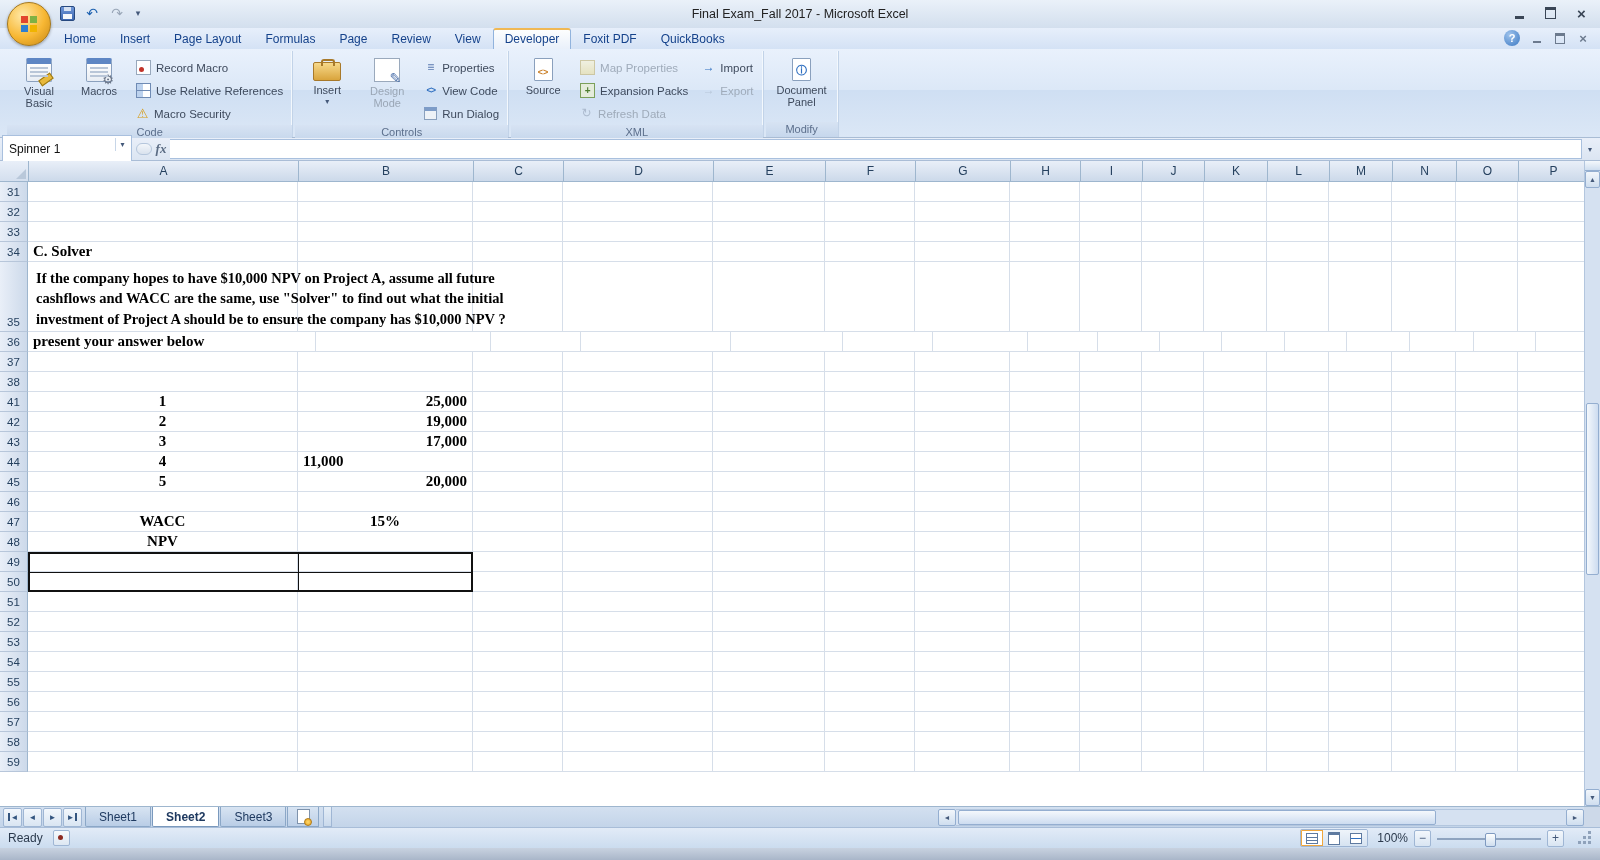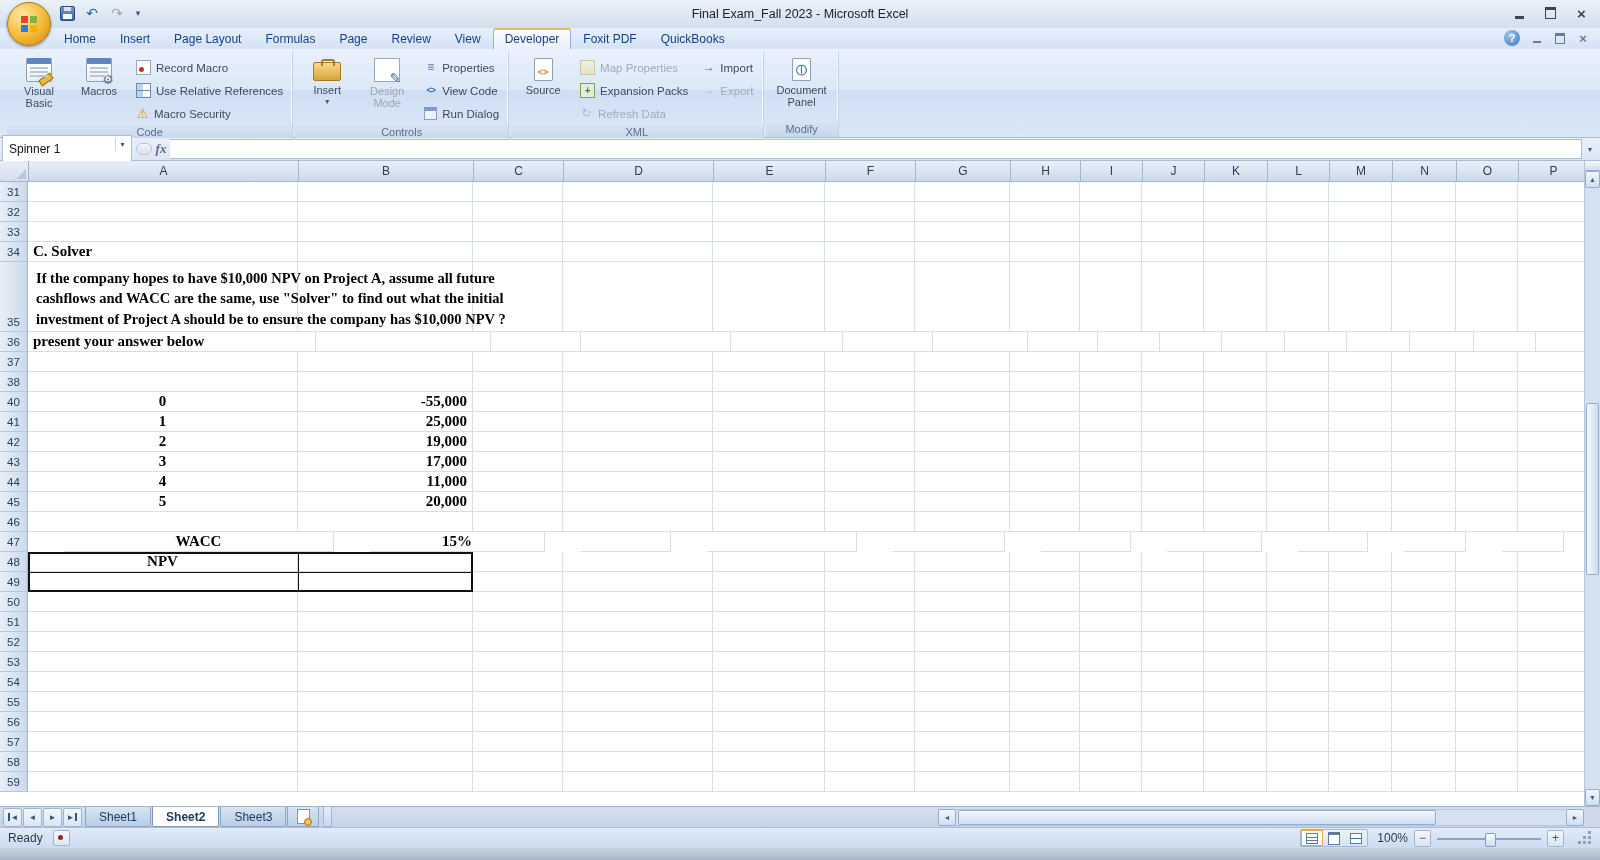--- a/index.html
+++ b/index.html
@@ -210,21 +210,21 @@
       <span class="qbtn">
           <span class="uglyph">↶</span>
         </span>
       <span class="qbtn disabled">
           <span class="uglyph">↷</span>
         </span>
       <span class="qbtn small">
           <span class="uglyph">▾</span>
         </span>
     </div>
-    <div class="title">Final Exam_Fall 2023  -  Microsoft Excel</div>
+    <div class="title">Final Exam_Fall 2017  -  Microsoft Excel</div>
     <div class="winctl">
       <span class="wbtn">
           <span class="g-min"></span>
         </span>
       <span class="wbtn">
           <span class="g-restore"></span>
         </span>
       <span class="wbtn">
           <span class="g-close">×</span>
         </span>
@@ -564,43 +564,20 @@
           <div class="cell" style="width: 62px;"></div>
           <div class="cell" style="width: 62px;"></div>
           <div class="cell" style="width: 63px;"></div>
           <div class="cell" style="width: 62px;"></div>
           <div class="cell" style="width: 63px;"></div>
           <div class="cell" style="width: 64px;"></div>
           <div class="cell" style="width: 62px;"></div>
           <div class="cell" style="width: 70px;"></div>
         </div>
         <div class="grow" style="height: 20px;">
-          <div class="rowhdr">40</div>
-          <div class="cell" style="width: 270px;">
-            <div class="ctext" style="text-align: center;">0</div>
-          </div>
-          <div class="cell" style="width: 175px;">
-            <div class="ctext" style="text-align: right;">-55,000</div>
-          </div>
-          <div class="cell" style="width: 90px;"></div>
-          <div class="cell" style="width: 150px;"></div>
-          <div class="cell" style="width: 112px;"></div>
-          <div class="cell" style="width: 90px;"></div>
-          <div class="cell" style="width: 95px;"></div>
-          <div class="cell" style="width: 70px;"></div>
-          <div class="cell" style="width: 62px;"></div>
-          <div class="cell" style="width: 62px;"></div>
-          <div class="cell" style="width: 63px;"></div>
-          <div class="cell" style="width: 62px;"></div>
-          <div class="cell" style="width: 63px;"></div>
-          <div class="cell" style="width: 64px;"></div>
-          <div class="cell" style="width: 62px;"></div>
-          <div class="cell" style="width: 70px;"></div>
-        </div>
-        <div class="grow" style="height: 20px;">
           <div class="rowhdr">41</div>
           <div class="cell" style="width: 270px;">
             <div class="ctext" style="text-align: center;">1</div>
           </div>
           <div class="cell" style="width: 175px;">
             <div class="ctext" style="text-align: right;">25,000</div>
           </div>
           <div class="cell" style="width: 90px;"></div>
           <div class="cell" style="width: 150px;"></div>
           <div class="cell" style="width: 112px;"></div>
@@ -661,21 +638,21 @@
           <div class="cell" style="width: 64px;"></div>
           <div class="cell" style="width: 62px;"></div>
           <div class="cell" style="width: 70px;"></div>
         </div>
         <div class="grow" style="height: 20px;">
           <div class="rowhdr">44</div>
           <div class="cell" style="width: 270px;">
             <div class="ctext" style="text-align: center;">4</div>
           </div>
           <div class="cell" style="width: 175px;">
-            <div class="ctext" style="text-align: right;">11,000</div>
+            <div class="ctext" style="text-align: left;">11,000</div>
           </div>
           <div class="cell" style="width: 90px;"></div>
           <div class="cell" style="width: 150px;"></div>
           <div class="cell" style="width: 112px;"></div>
           <div class="cell" style="width: 90px;"></div>
           <div class="cell" style="width: 95px;"></div>
           <div class="cell" style="width: 70px;"></div>
           <div class="cell" style="width: 62px;"></div>
           <div class="cell" style="width: 62px;"></div>
           <div class="cell" style="width: 63px;"></div>
@@ -720,21 +697,21 @@
           <div class="cell" style="width: 70px;"></div>
           <div class="cell" style="width: 62px;"></div>
           <div class="cell" style="width: 62px;"></div>
           <div class="cell" style="width: 63px;"></div>
           <div class="cell" style="width: 62px;"></div>
           <div class="cell" style="width: 63px;"></div>
           <div class="cell" style="width: 64px;"></div>
           <div class="cell" style="width: 62px;"></div>
           <div class="cell" style="width: 70px;"></div>
         </div>
-        <div class="grow" style="height: 20px; gap: 36px;">
+        <div class="grow" style="height: 20px;">
           <div class="rowhdr">47</div>
           <div class="cell" style="width: 270px;">
             <div class="ctext" style="text-align: center;">WACC</div>
           </div>
           <div class="cell" style="width: 175px;">
             <div class="ctext" style="text-align: center;">15%</div>
           </div>
           <div class="cell" style="width: 90px;"></div>
           <div class="cell" style="width: 150px;"></div>
           <div class="cell" style="width: 112px;"></div>

